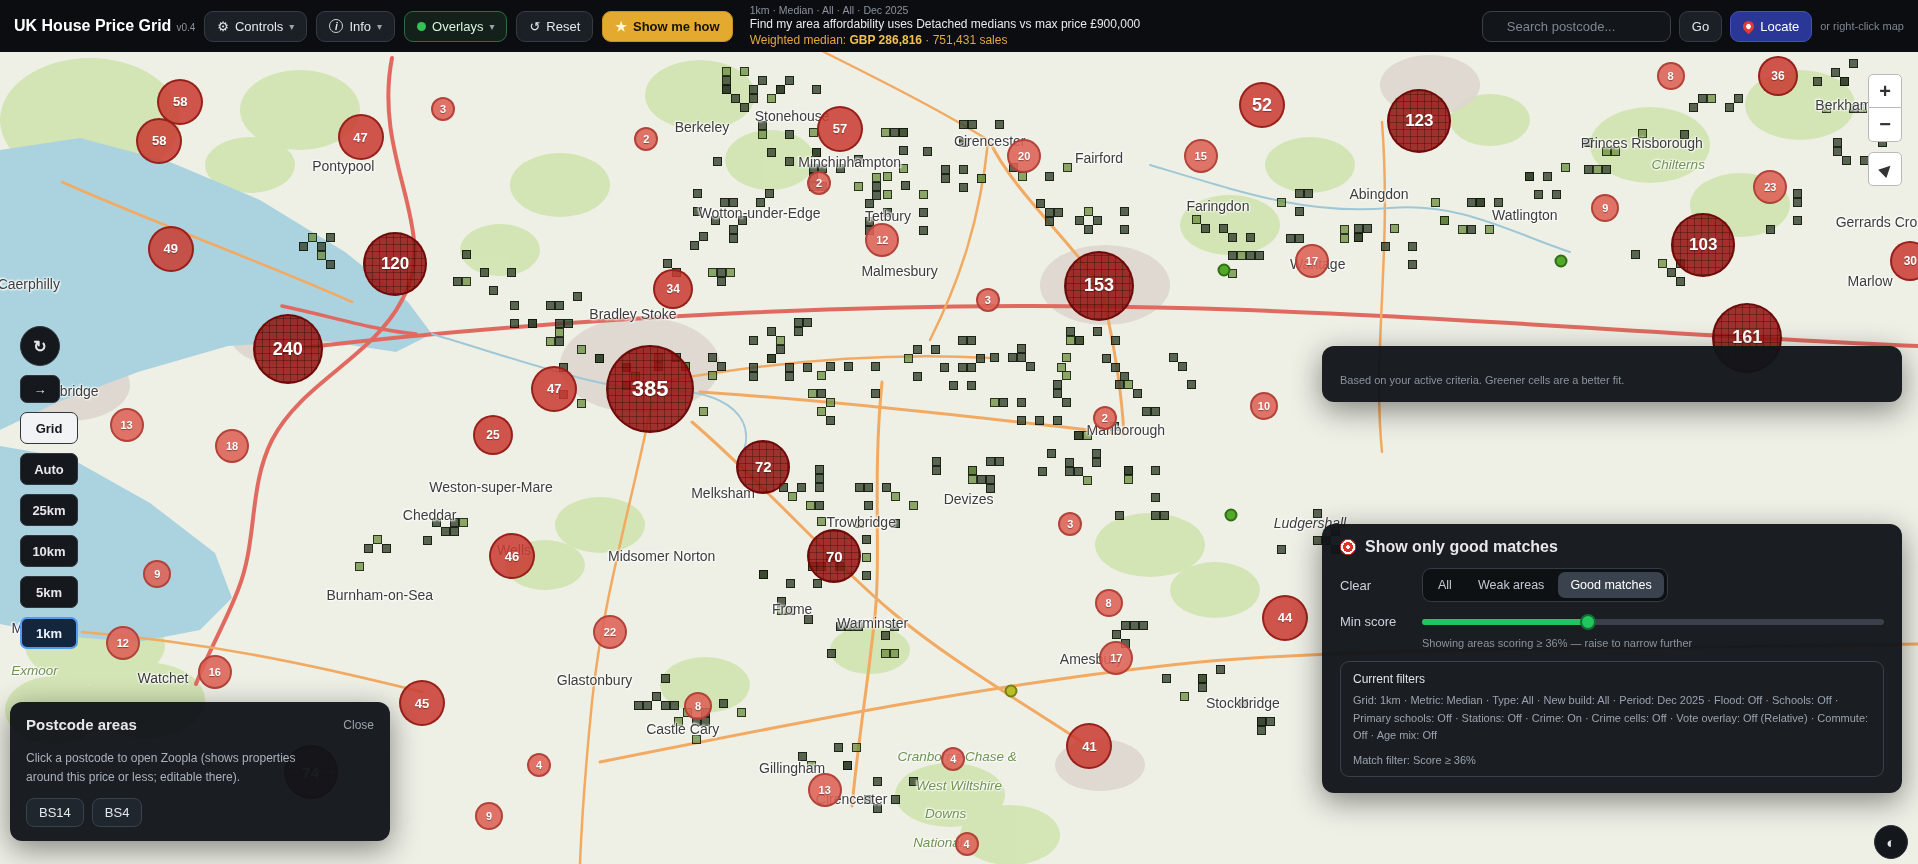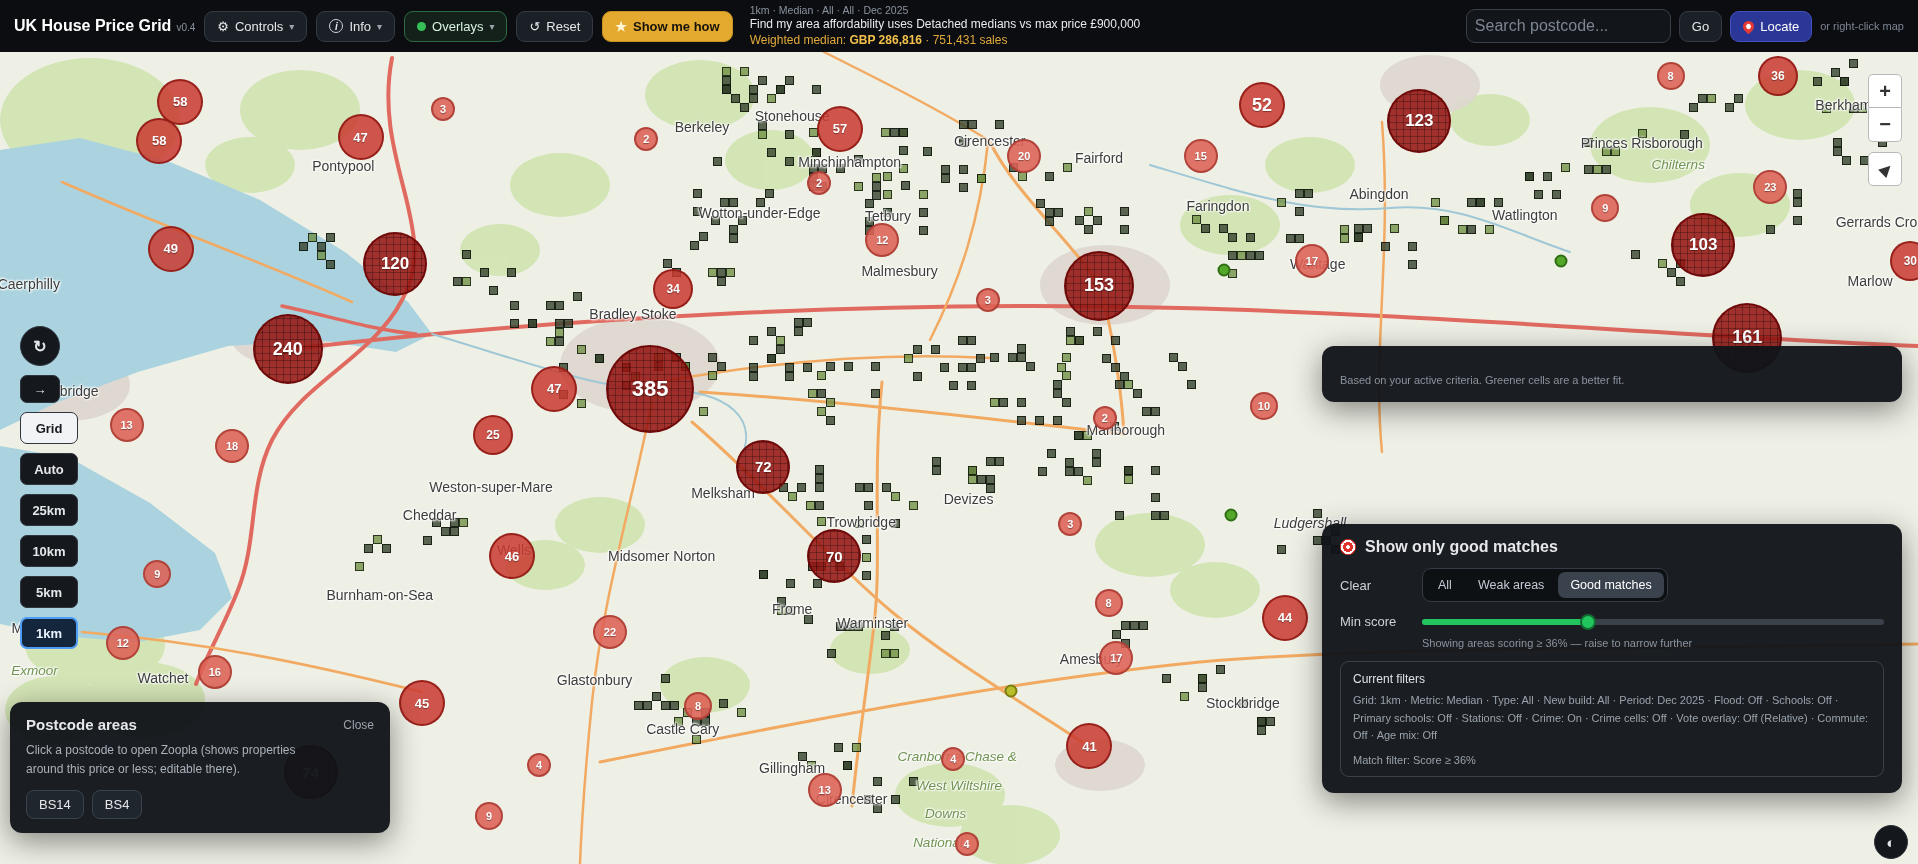--- a/index.html
+++ b/index.html
@@ -36,21 +36,21 @@
   .tbtn.overlays{border-color:#2e6b45;background:#14211a;color:#d7f2de}
   .dot{width:9px;height:9px;border-radius:50%;background:#35c156;display:inline-block}
   .tbtn.show-how{background:#e3aa2f;border-color:#c99322;color:#17130a;font-weight:bold}
   .tbtn.show-how .spark{color:#fff7d6}
   .status{display:flex;flex-direction:column;line-height:1.3;margin-left:8px;min-width:0}
   .status .l1{font-size:10.5px;color:#8b939e}
   .status .l2{font-size:12px;color:#e8eaed}
   .status .l3{font-size:12px;color:#e2a93b}
   .status .l3 b{color:#f3c14b}
   .rightbox{margin-left:auto;display:flex;align-items:center;gap:8px}
-  .search{width:205px;background:#12161b;border:1px solid #3a414b;border-radius:9px;color:#e3e7ec;font-size:16px;padding:7px 8px;font-family:inherit}
+  .search{width:189px;background:#12161b;border:1px solid #3a414b;border-radius:9px;color:#e3e7ec;font-size:13px;padding:7px 24px;font-family:inherit}
   .search::placeholder{color:#7d8591}
   .tbtn.locate{background:#2a3796;border-color:#4350c0;color:#fff}
   .hint{font-size:11px;color:#7d8591;white-space:nowrap}
   .iicon{width:14px;height:14px;border:1.5px solid #cbd2da;border-radius:50%;font-size:10px;font-style:italic;
     display:inline-flex;align-items:center;justify-content:center;font-weight:bold}
   .pin{position:relative;width:11px;height:11px;border-radius:50% 50% 50% 0;background:#e53935;transform:rotate(-45deg);display:inline-block}
   .pin::after{content:"";position:absolute;inset:3px;border-radius:50%;background:#fff}
 
   
   .leftrail{position:absolute;left:20px;top:326px;display:flex;flex-direction:column;gap:9px;z-index:40;align-items:flex-start}
@@ -60,21 +60,21 @@
   .rail-btn.arrow{width:40px;height:28px}
   .rail-btn.light{background:#f2f3f5;color:#15181d}
   .rail-btn.active{background:#14263b;border:2px solid #4f9cf5;color:#eaf4ff}
 
   
   .panel{position:absolute;background:rgba(17,20,25,.96);border-radius:12px;color:#e5e7eb;z-index:45;box-shadow:0 8px 30px rgba(0,0,0,.45)}
   .postcode-panel{left:10px;top:702px;width:380px;padding:14px 16px}
   .pp-head{display:flex;justify-content:space-between;align-items:center}
   .pp-title{font-size:15px;font-weight:bold}
   .pp-close{font-size:12px;color:#9aa3ad;cursor:pointer;background:none;border:none;font-family:inherit}
-  .pp-body{font-size:12px;color:#aab2bc;margin-top:8px;line-height:1.55;max-width:300px}
+  .pp-body{font-size:12px;color:#aab2bc;margin-top:16px;line-height:1.55;max-width:300px}
   .chips{display:flex;gap:8px;margin-top:12px}
   .chip{background:#20262d;border:1px solid #3a424c;color:#e5e7eb;font-size:13px;padding:6px 12px;border-radius:8px;cursor:pointer;font-family:inherit}
 
   .score-panel{left:1322px;top:346px;width:580px;padding:16px 18px}
   .sp-head{display:flex;align-items:center;gap:9px;font-size:16px;font-weight:bold}
   .mag{position:relative;width:17px;height:17px;display:inline-block}
   .mag::before{content:"";position:absolute;left:1px;top:1px;width:10px;height:10px;border:2.5px solid #4da3ff;border-radius:50%;background:rgba(77,163,255,.3)}
   .mag::after{content:"";position:absolute;left:12px;top:12px;width:6px;height:3px;background:#4da3ff;border-radius:2px;transform:rotate(45deg)}
   .sw-row{display:flex;align-items:center;gap:10px;margin-top:14px}
   .sw-label{font-size:13px;color:#cbd2da}

